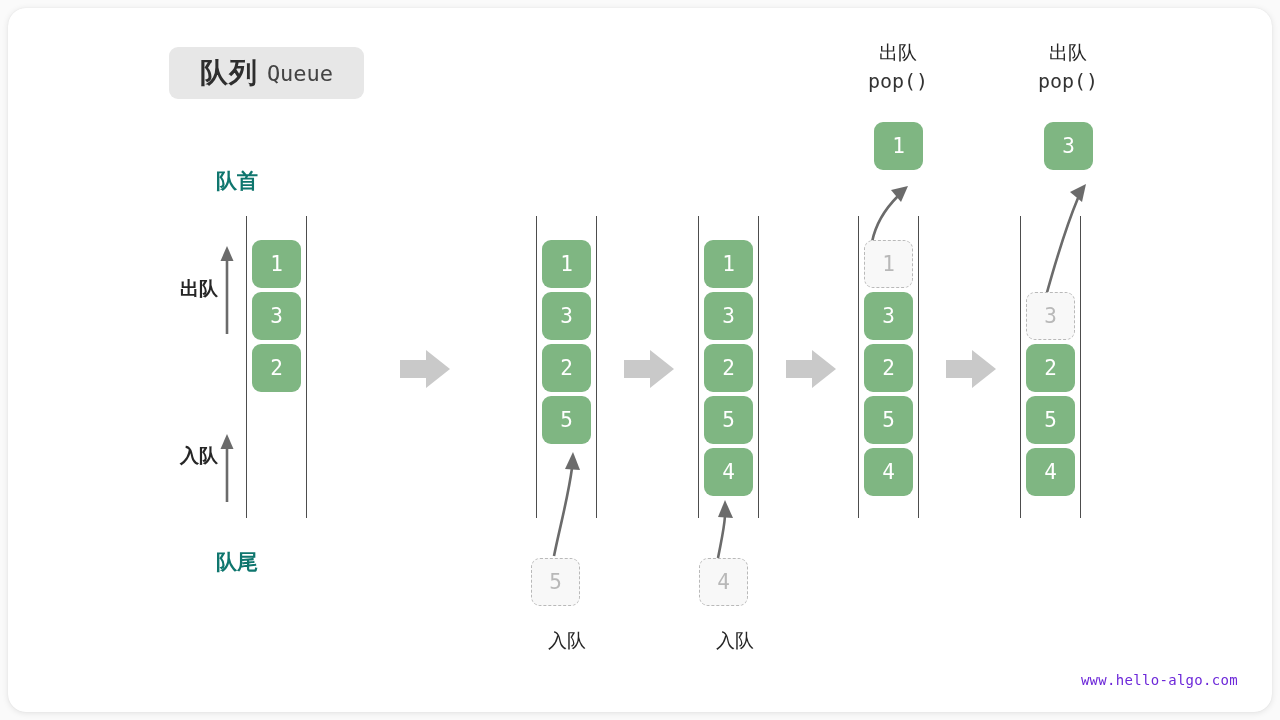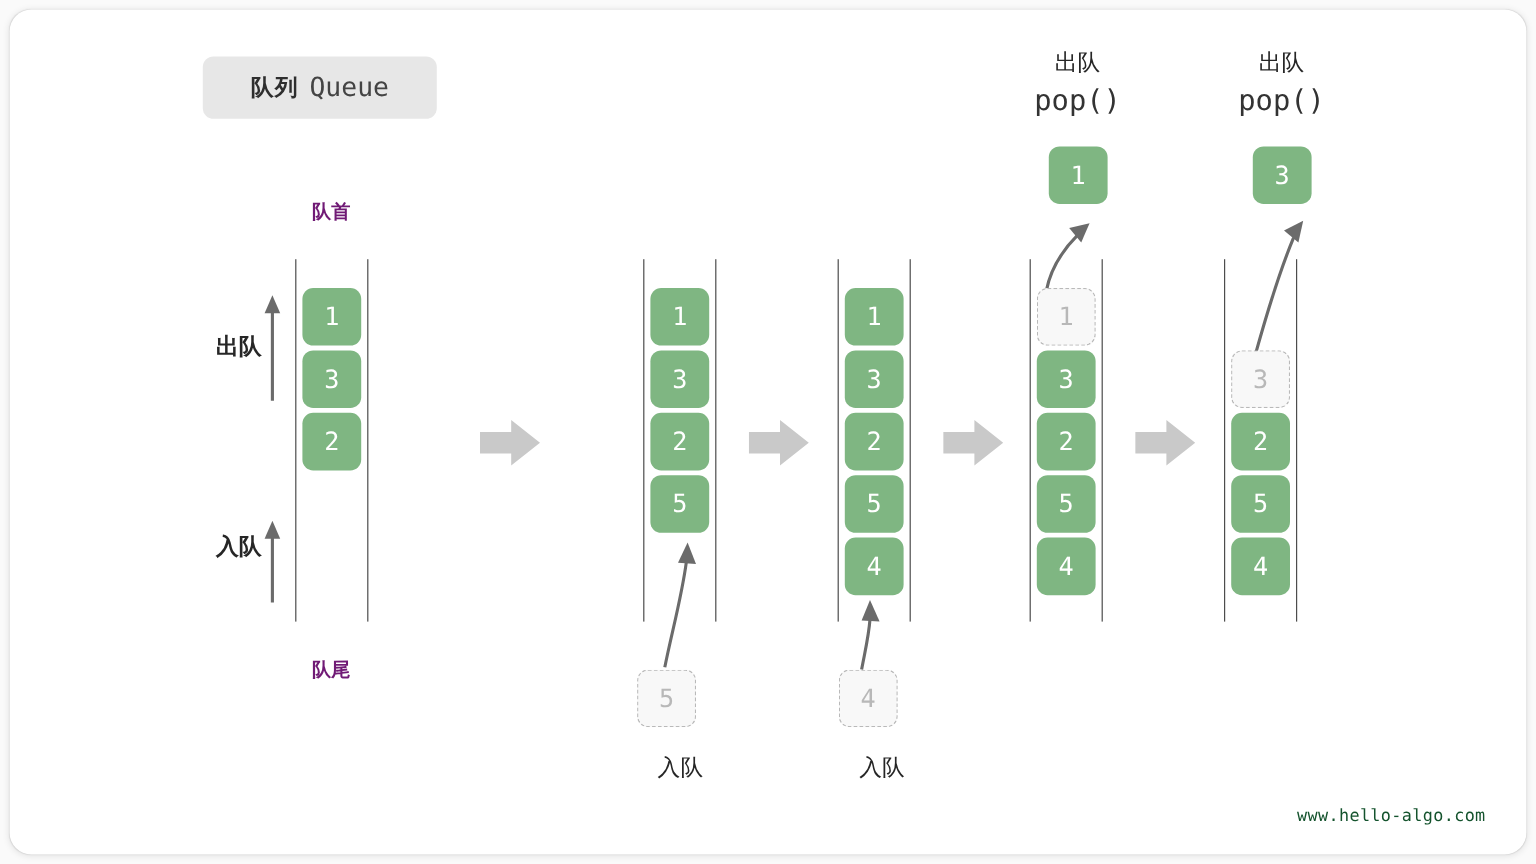--- a/index.html
+++ b/index.html
@@ -33,37 +33,37 @@
     width: 195px;
     height: 52px;
     background: #e7e7e7;
     border-radius: 9px;
     display: flex;
     align-items: center;
     justify-content: center;
     gap: 9px;
   }
   #title-badge .zh {
-    font-size: 19px;
+    font-size: 28px;
     font-weight: bold;
     color: #2e2e2e;
     letter-spacing: 1px;
   }
   #title-badge .en {
     font-size: 22px;
     color: #444444;
     font-family: "DejaVu Sans Mono", "Liberation Mono", monospace;
   }
 
   
   .rail-caption {
-    font-size: 16px;
+    font-size: 21px;
     font-weight: bold;
-    color: #701a75;
-    text-align: center;
+    color: #0f766e;
+    text-align: left;
     width: 120px;
   }
 
   
   .dir-label {
     font-size: 19px;
     font-weight: bold;
     color: #262626;
     text-align: right;
     width: 70px;
@@ -147,36 +147,36 @@
     text-align: center;
     line-height: 1.42;
   }
   .op-caption .zh {
     display: block;
     font-size: 19px;
     color: #262626;
   }
   .op-caption .code {
     display: block;
-    font-size: 24px;
+    font-size: 20px;
     color: #333333;
     font-family: "DejaVu Sans Mono", "Liberation Mono", monospace;
   }
   .op-caption .code .num { color: #3f9c4a; font-weight: bold; }
 
   
   .step-arrow { position: absolute; }
 
   
   #watermark {
     position: absolute;
     right: 34px;
     bottom: 24px;
     font-size: 14px;
-    color: #14532d;
+    color: #6d28d9;
     font-family: "DejaVu Sans Mono", "Liberation Mono", monospace;
     letter-spacing: 0.3px;
   }
 </style>
 </head>
 <body>
 
 <div id="card">
 
   <div id="title-badge" class="abs">

